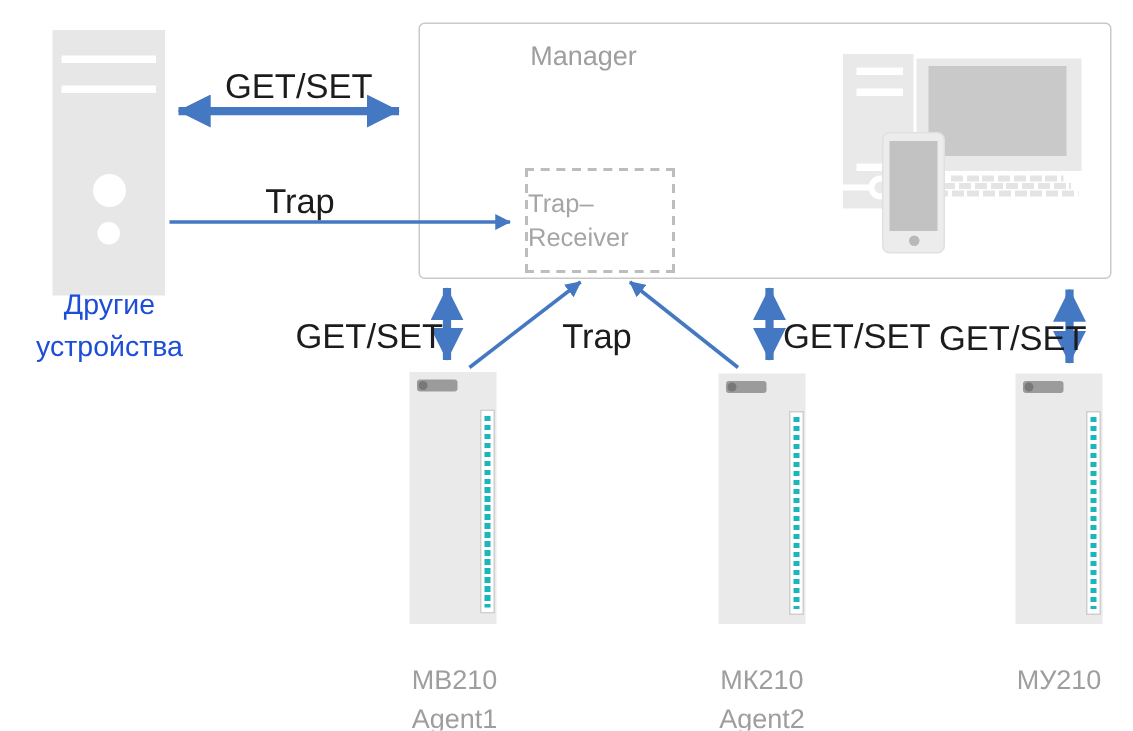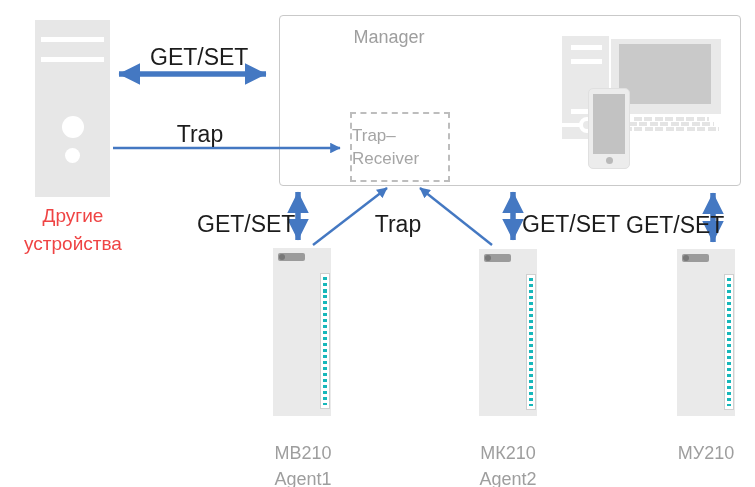--- a/index.html
+++ b/index.html
@@ -9,22 +9,22 @@
 
   
   .server { left:35px; top:20px; width:75px; height:177px; background:#e7e7e7; }
   .server .bar { position:absolute; left:6px; width:63px; height:5px; background:#fff; }
   .server .bar.b1 { top:17px; }
   .server .bar.b2 { top:37px; }
   .server .dot { position:absolute; border-radius:50%; background:#fff; }
   .server .dot.big { left:27px; top:96px; width:22px; height:22px; }
   .server .dot.small { left:30px; top:128px; width:15px; height:15px; }
 
-  .other-label { left:0px; top:202px; width:146px; text-align:center;
-                 font-size:19px; line-height:28px; color:#ef4444; }
+  .other-label { left:0px; top:190px; width:146px; text-align:center;
+                 font-size:19px; line-height:28px; color:#1d4ed8; }
 
   
   .manager { left:279px; top:15px; width:462px; height:171px; background:#fff;
              border:1.5px solid #c9c9c9; border-radius:4px; z-index:1; }
   .manager-title { position:absolute; left:44px; top:11px; width:130px; text-align:center;
                    font-size:18px; color:#9e9e9e; }
   .trap-receiver { position:absolute; left:70px; top:96px; width:100px; height:70px;
                    border:2px dashed #bdbdbd; display:flex; flex-direction:column;
                    align-items:flex-start; justify-content:center;
                    font-size:17px; line-height:23px; color:#a5a5a5; text-align:center; }

